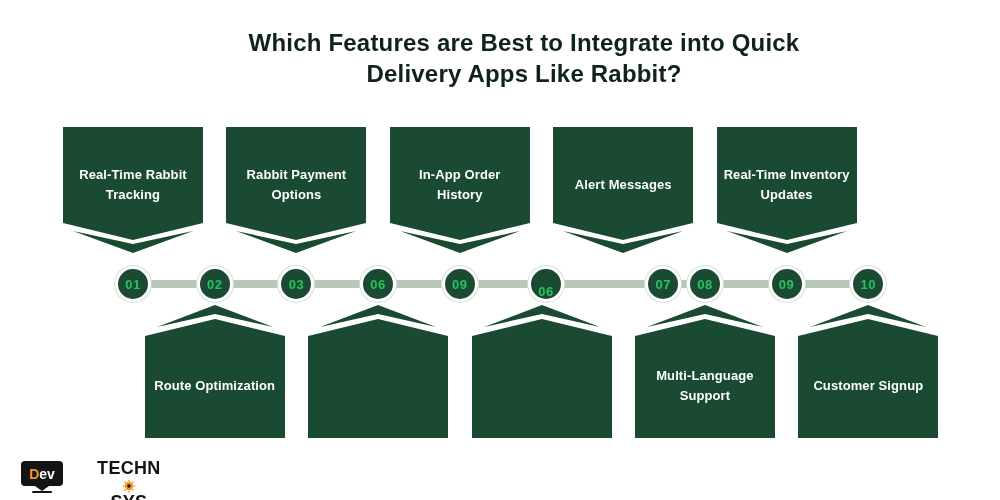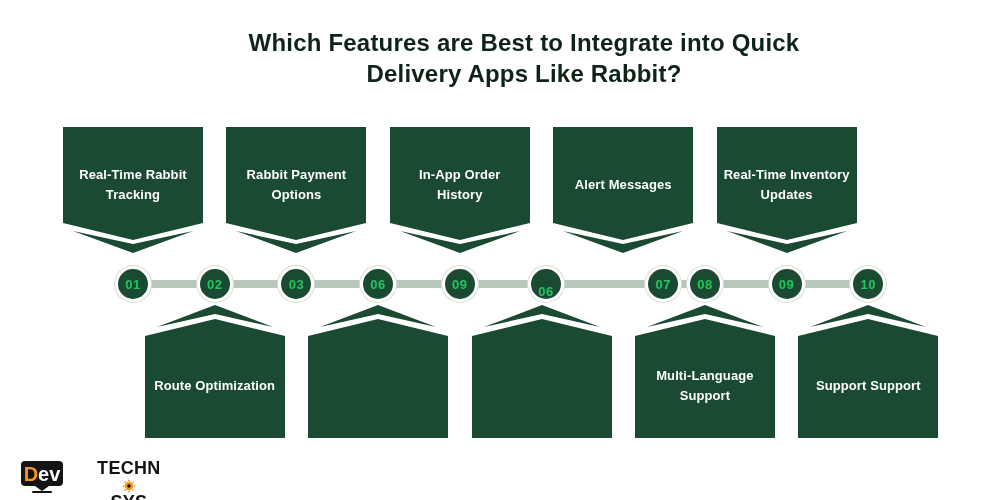--- a/index.html
+++ b/index.html
@@ -58,21 +58,21 @@
   }
   .monitor::after {
     content:""; position:absolute; left:50%; transform:translateX(-50%); bottom:-5px;
     border-left:7px solid transparent; border-right:7px solid transparent;
     border-top:5px solid var(--ink);
   }
   .monitor::before {
     content:""; position:absolute; left:50%; transform:translateX(-50%); bottom:-7px;
     width:20px; height:2px; background:var(--ink); border-radius:1px;
   }
-  .monitor .dev { font-size:20px; font-weight:700; color:#fff; line-height:1; }
+  .monitor .dev { font-size:14px; font-weight:700; color:#fff; line-height:1; }
   .monitor .dev .d { color:var(--orange); }
   .brand { margin-left:5px; display:flex; flex-direction:column; }
   .brand-row { display:flex; align-items:center;flex-direction:column; }
   .brand-row span {
     font-size:18px; font-weight:700; color:var(--ink); line-height:1.1; letter-spacing:0.3px;
   }
   .gear { width:14px; height:14px; margin:0 1px; }
   .tagline {
     font-size:6.5px; font-weight:700; letter-spacing:2.1px; color:#2a2a2a; margin-top:2px;
   }
@@ -178,21 +178,21 @@
         <div class="blabel">Real-Time Inventory Updates</div>
       </div>
       <div class="node" style="left: 850.3px; top: 266px;">
         <span>10</span>
       </div>
       <div class="banner bottom" style="left: 798.3px;">
         <svg viewBox="0 0 140 135" preserveAspectRatio="none">
           <polygon points="12,24 70,2 128,24 70,11"></polygon>
           <polygon points="0,33 70,16 140,33 140,135 0,135"></polygon>
         </svg>
-        <div class="blabel">Support Support</div>
+        <div class="blabel">Customer Signup</div>
       </div>
     </div>
 
   <div class="logo">
     <div class="monitor">
       <span class="dev"><span class="d">D</span><span>ev</span></span>
     </div>
     <div class="brand">
       <div class="brand-row">
         <span>TECHN</span>

